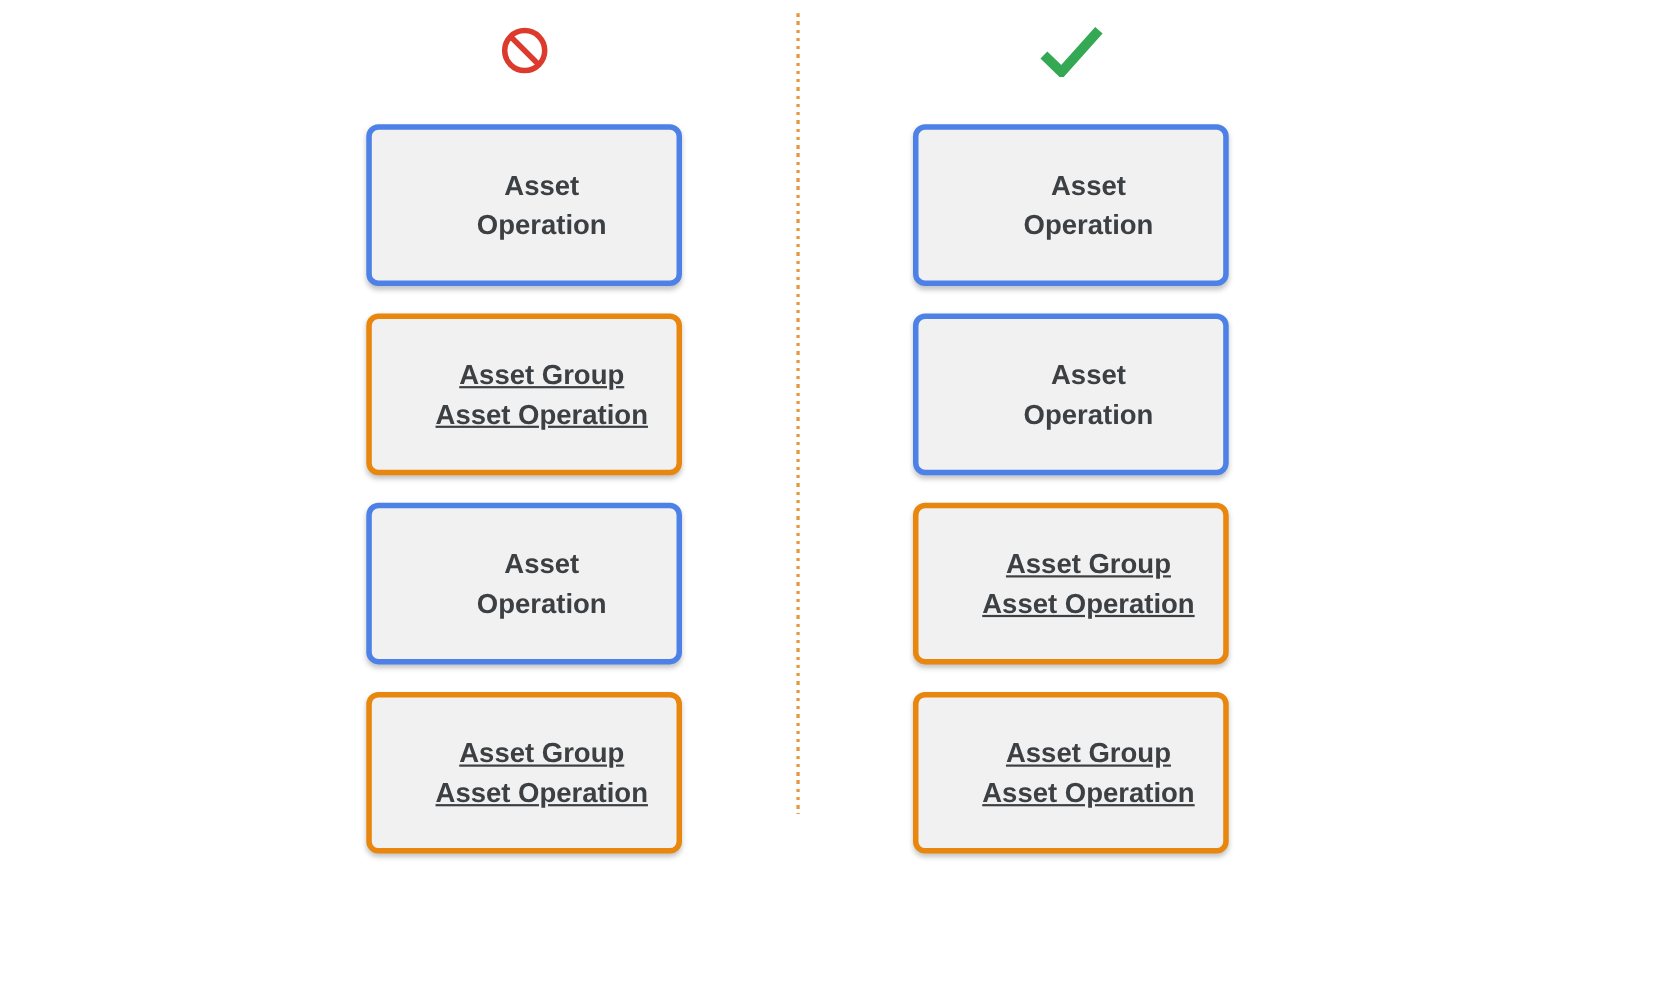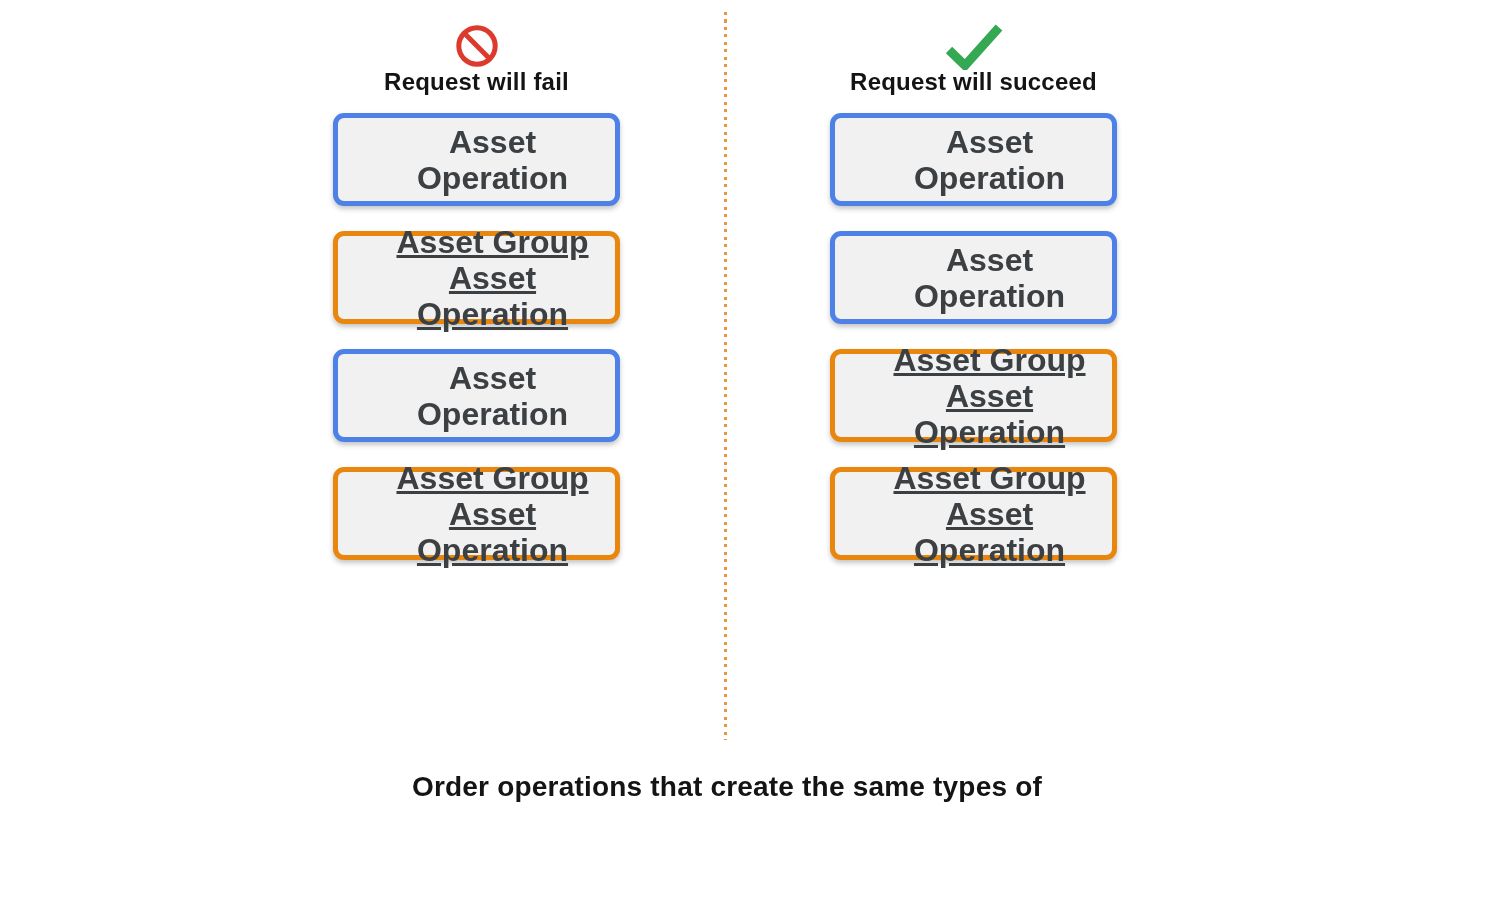--- a/index.html
+++ b/index.html
@@ -31,27 +31,27 @@
     position:absolute;top:68px;left:-60px;width:407px;text-align:center;
     font-size:24px;font-weight:bold;color:var(--heading-text);
     letter-spacing:0.2px;
   }
 
   .boxes{
     position:absolute;top:113px;left:0;width:287px;
     display:flex;flex-direction:column;row-gap:25px;
   }
   .box{
-    width:287px;height:93px;
+    width:287px;height:147px;
     background:var(--box-fill);
     border:5px solid var(--blue-border);
     border-radius:11px;
     box-shadow:0 3px 5px rgba(60,64,67,0.30);
     display:flex;flex-direction:column;align-items:center;justify-content:center;
-    font-size:32px;font-weight:bold;color:var(--box-text);
+    font-size:25px;font-weight:bold;color:var(--box-text);
     line-height:36px;text-align:center;padding-left:32px;
   }
   .box.orange{border-color:var(--orange-border);text-decoration:underline;}
 
   
   .divider{
     position:absolute;left:724px;top:12px;width:3px;height:728px;
     background:repeating-linear-gradient(
       to bottom,
       var(--divider-dot) 0px, var(--divider-dot) 3px,
@@ -74,21 +74,20 @@
 
 <div class="canvas">
 
   <div class="column fail">
     <div class="icon-wrap">
       <svg width="44" height="44" viewBox="0 0 44 44" aria-hidden="true">
         <circle cx="22" cy="22" r="18.2" fill="none" style="stroke:var(--fail-icon)" stroke-width="5"></circle>
         <line x1="9.6" y1="9.6" x2="34.4" y2="34.4" style="stroke:var(--fail-icon)" stroke-width="5"></line>
       </svg>
     </div>
-    <div class="col-title">Request will fail</div>
     <div class="boxes">
       <div class="box blue">
         <span>Asset</span>
         <span>Operation</span>
       </div>
       <div class="box orange">
         <span>Asset Group</span>
         <span>Asset Operation</span>
       </div>
       <div class="box blue">
@@ -103,21 +102,20 @@
   </div>
 
   <div class="divider"></div>
 
   <div class="column succeed">
     <div class="icon-wrap">
       <svg width="62" height="48" viewBox="0 0 62 48" aria-hidden="true">
         <polyline points="6,28 22,43.5 56,5.5" fill="none" style="stroke:var(--success-icon)" stroke-width="9" stroke-linecap="butt" stroke-linejoin="miter"></polyline>
       </svg>
     </div>
-    <div class="col-title">Request will succeed</div>
     <div class="boxes">
       <div class="box blue">
         <span>Asset</span>
         <span>Operation</span>
       </div>
       <div class="box blue">
         <span>Asset</span>
         <span>Operation</span>
       </div>
       <div class="box orange">
@@ -125,16 +123,15 @@
         <span>Asset Operation</span>
       </div>
       <div class="box orange">
         <span>Asset Group</span>
         <span>Asset Operation</span>
       </div>
     </div>
   </div>
 
   <div class="caption">
-    <div>Order operations that create the same types of</div>
   </div>
 
 </div>
 
 </body></html>

